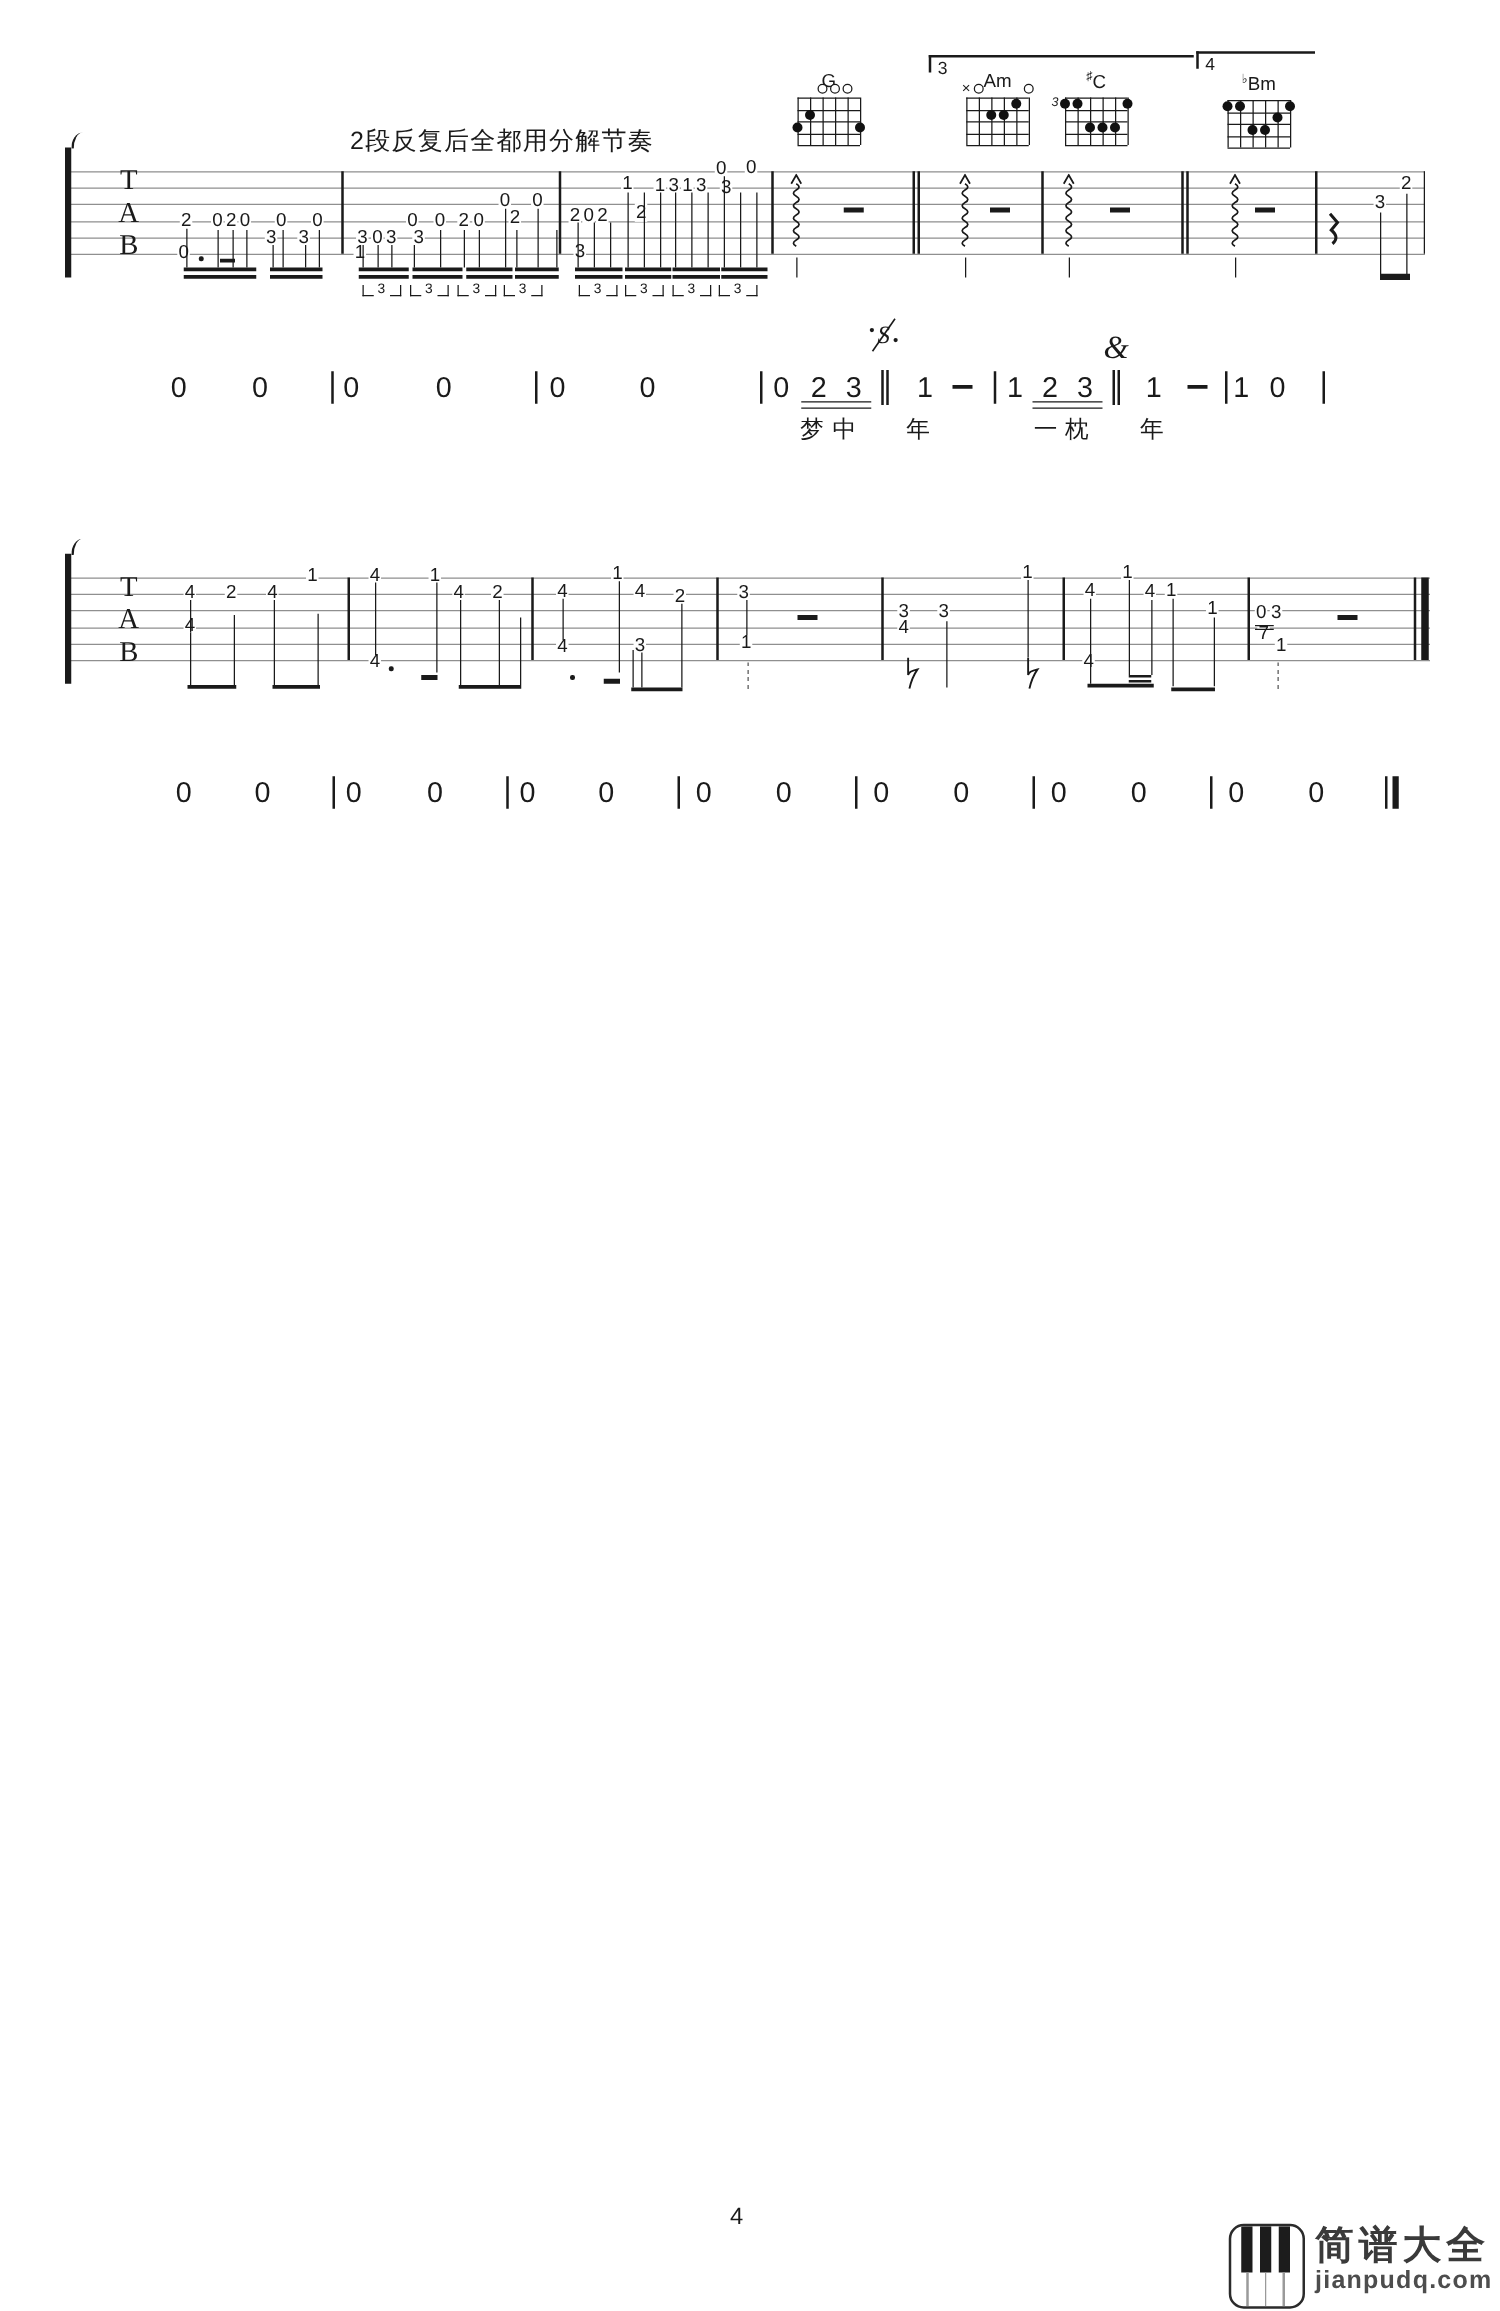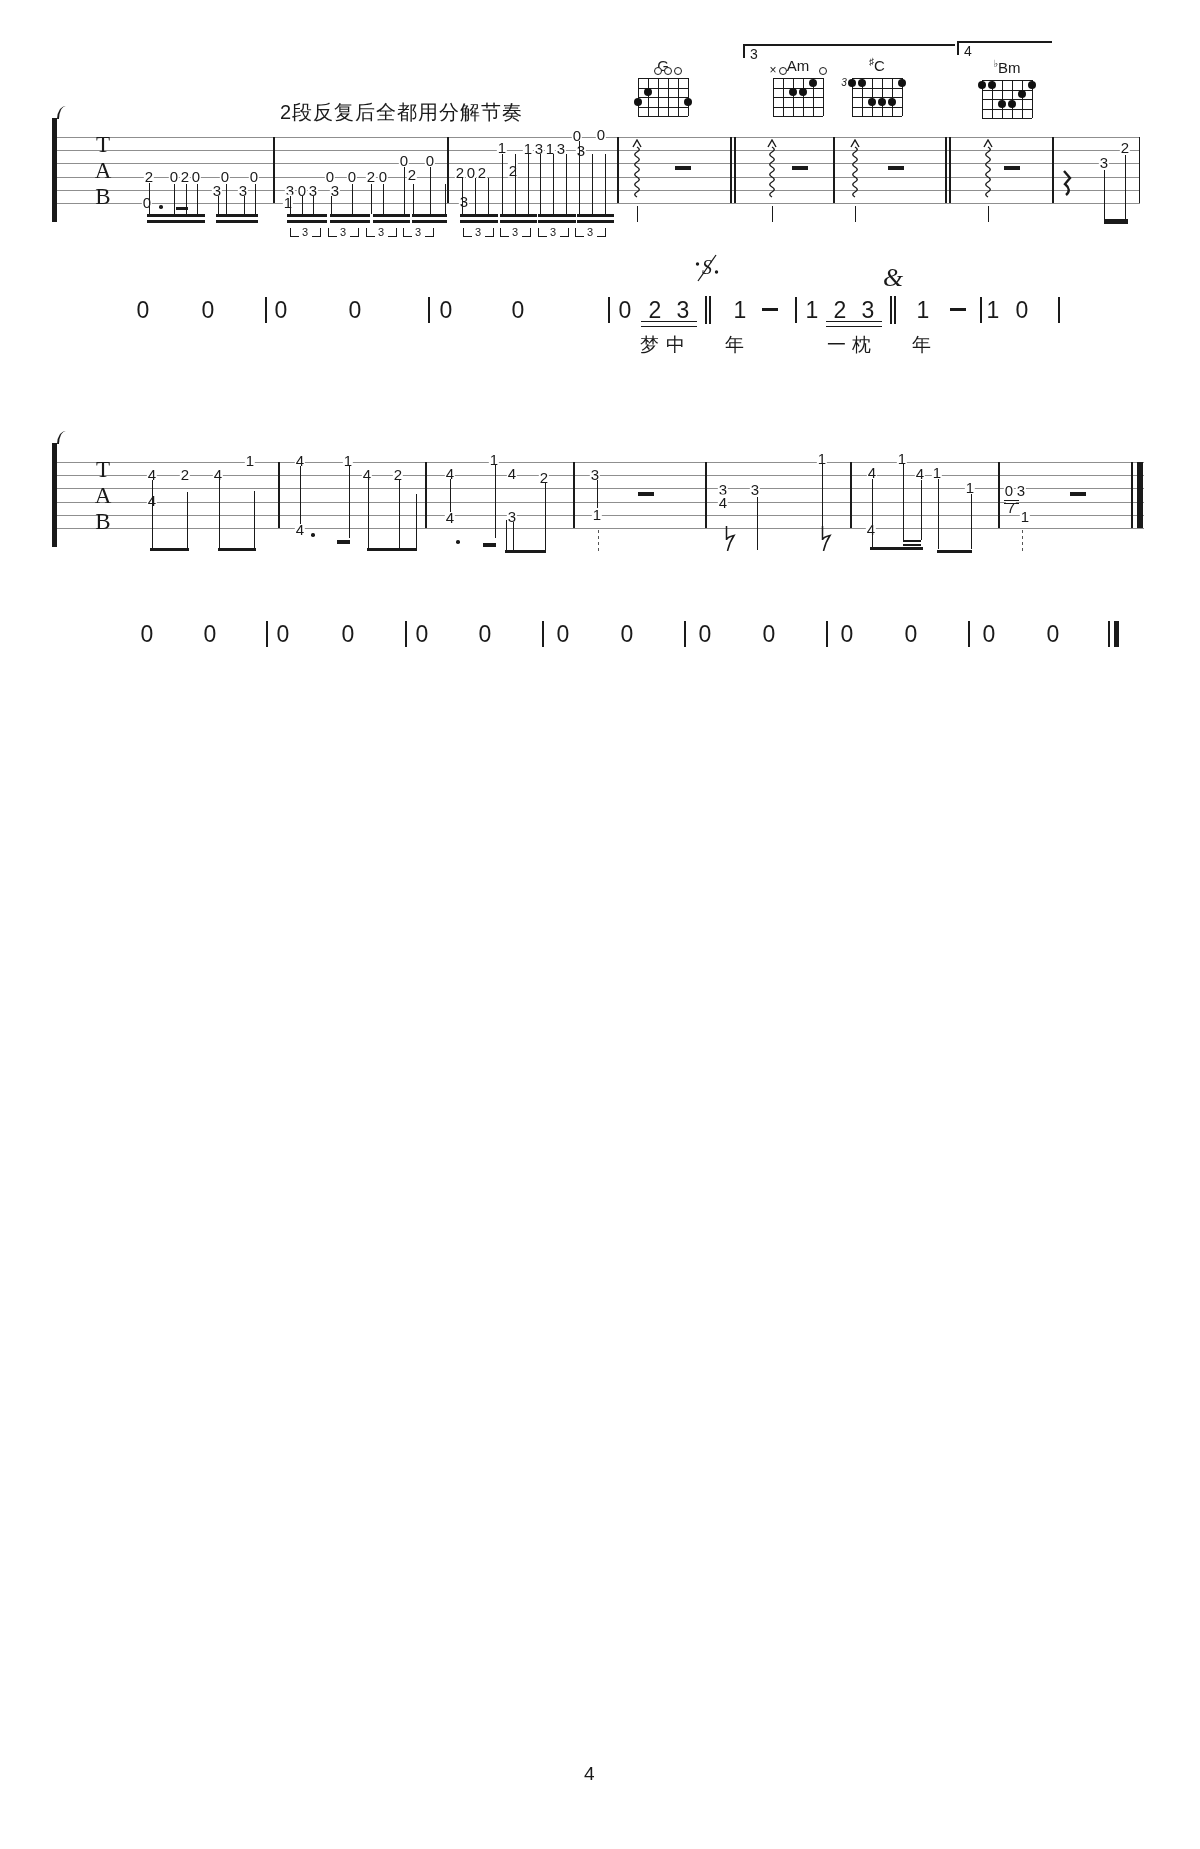--- a/index.html
+++ b/index.html
@@ -36,20 +36,34 @@
   .logotxt{margin-left:8px}
   .logotitle{font-size:31px;font-weight:600;color:#3a3a3a;letter-spacing:4px;line-height:1.1}
   .logodomain{font-size:20px;font-weight:700;color:#4d4d4d;letter-spacing:1px;line-height:1.1}
 </style>
 </head>
 <body>
 
 <div id="sheet">
   <div class="anno">2段反复后全都用分解节奏</div>
   <div class="pgnum">4</div>
+  <div class="logo">
+    <div class="logoicon">
+      <div class="bkey" style="left:8px"></div>
+        <div class="bkey" style="left:23px"></div>
+        <div class="bkey" style="left:38px"></div>
+      <div class="wsep" style="left:12px"></div>
+        <div class="wsep" style="left:26.5px"></div>
+        <div class="wsep" style="left:41px"></div>
+    </div>
+    <div class="logotxt">
+      <div class="logotitle">简谱大全</div>
+      <div class="logodomain">jianpudq.com</div>
+    </div>
+  </div>
 <div class="staffln" style="left: 56px; top: 137px; width: 1084px; height: 1px;"></div>
     <div class="staffln" style="left: 56px; top: 150.2px; width: 1084px; height: 1px;"></div>
     <div class="staffln" style="left: 56px; top: 163.4px; width: 1084px; height: 1px;"></div>
     <div class="staffln" style="left: 56px; top: 176.6px; width: 1084px; height: 1px;"></div>
     <div class="staffln" style="left: 56px; top: 189.8px; width: 1084px; height: 1px;"></div>
     <div class="staffln" style="left: 56px; top: 203px; width: 1084px; height: 1px;"></div>
     <div class="ink" style="left: 52px; top: 118px; width: 5px; height: 104px;"></div>
     <div class="hook" style="left: 57px; top: 106px; width: 9px; height: 13px;"></div>
     <div class="g clef" style="left: 103px; top: 143.6px;">T</div>
     <div class="g clef" style="left: 103px; top: 170px;">A</div>

